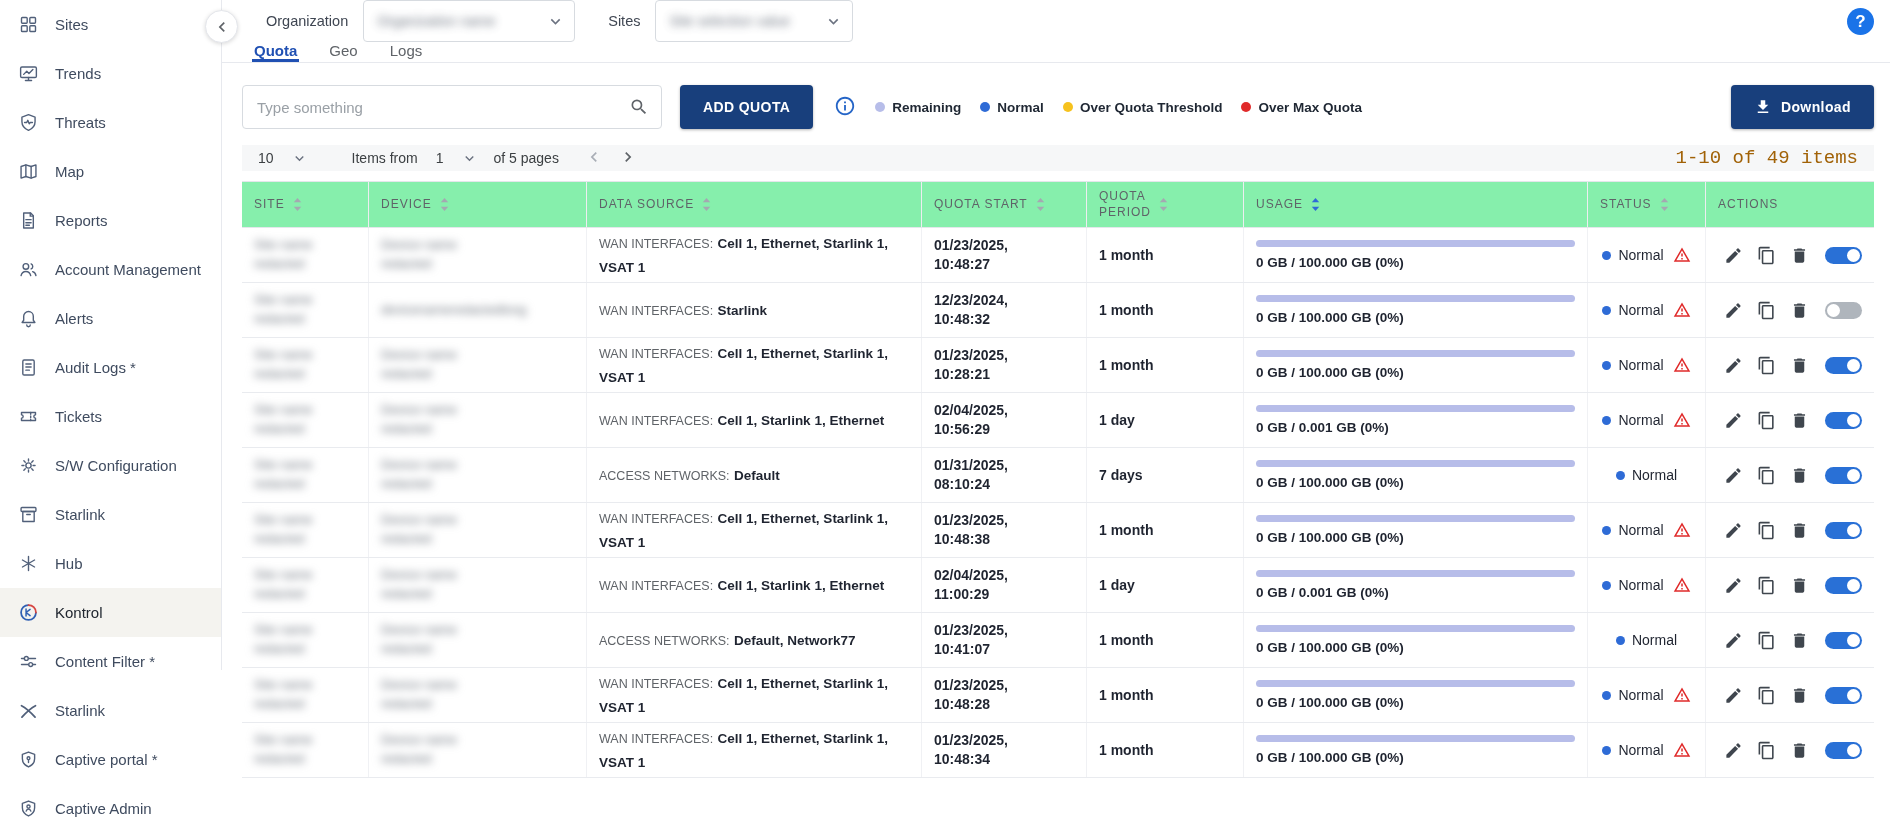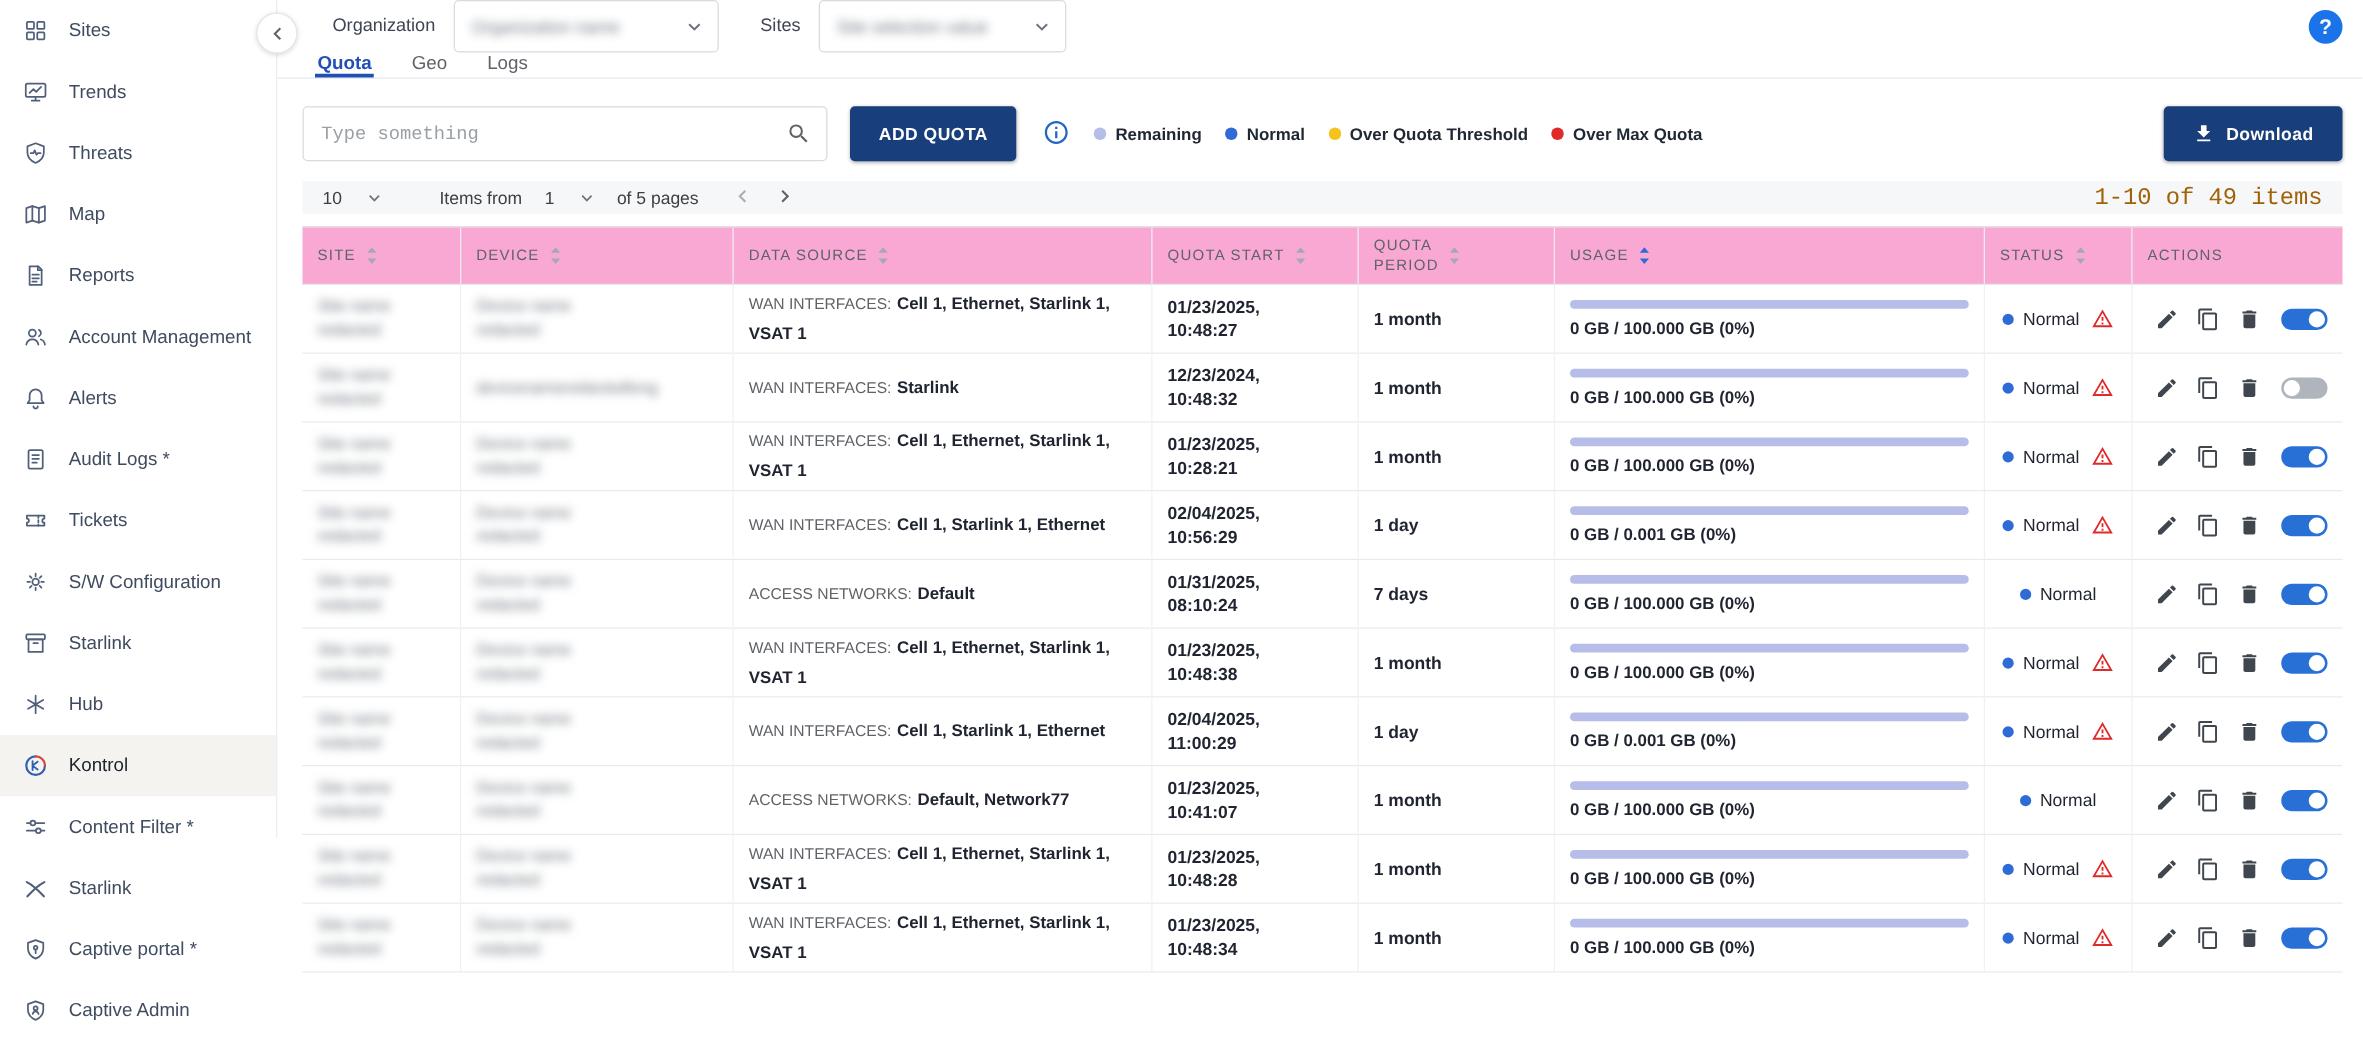--- a/index.html
+++ b/index.html
@@ -37,21 +37,21 @@
 
   .tabs { display:flex; gap:28px; padding:0 30px; border-bottom:1px solid #e7e9ee; height:45px; align-items:stretch; }
   .tab { display:flex; align-items:center; font-size:15px; color:#5f6368; font-weight:500;
     border-bottom:3px solid transparent; cursor:pointer; padding:0 2px; }
   .tab.active { color:#2050b3; font-weight:700; border-bottom-color:#2050b3; }
 
   
   .toolbar { display:flex; align-items:center; padding:22px 16px 14px 20px; }
   .search { position:relative; width:420px; flex:none; }
   .search input { width:100%; height:44px; border:1px solid #d7dbe0; border-radius:4px;
-    padding:0 46px 0 14px; font-size:15px; color:#333; outline:none; font-family:Liberation Mono, monospace; }
+    padding:0 46px 0 14px; font-size:15px; color:#333; outline:none; font-family:Liberation Sans, sans-serif; }
   .search input::placeholder { color:#9aa0a6; }
   .search .search-ic { position:absolute; right:13px; top:12px; width:20px; height:20px; fill:#5f6368; }
   .btn-primary { background:#183f7c; color:#fff; border:none; border-radius:4px; height:44px;
     padding:0 23px; font-size:14px; font-weight:700; letter-spacing:.4px; cursor:pointer;
     box-shadow:0 1px 3px rgba(0,0,0,.3); display:flex; align-items:center; gap:9px; font-family:inherit; }
   .add-quota { margin-left:18px; }
   .info-btn { margin-left:20px; width:24px; height:24px; background:none; border:none; cursor:pointer; padding:0; }
   .info-btn svg { width:22px; height:22px; fill:#2565c7; }
   .legend { display:flex; align-items:center; gap:19px; margin-left:18px; }
   .legend-item { display:flex; align-items:center; gap:7px; font-size:13.5px; font-weight:700; color:#1f2733; }
@@ -69,21 +69,21 @@
   .pg-gap-a { margin-left:44px; } .pg-gap-b { margin-left:18px; } .pg-gap-c { margin-left:16px; }
   .pg-nav { margin-left:22px; display:flex; align-items:center; gap:8px; }
   .pg-nav button { background:none; border:none; width:26px; height:26px; cursor:pointer; padding:0; }
   .pg-nav svg { width:20px; height:20px; }
   .pg-prev svg { fill:#a9aeb6; } .pg-next svg { fill:#5f6368; }
   .pg-range { margin-left:auto; font-size:19px; color:#a16207;font-family:Liberation Mono, monospace; }
 
   
   .table { margin:10px 16px 0 20px; }
   .thead, .row { display:grid; grid-template-columns:127px 218px 335px 165px 157px 344px 118px 1fr; }
-  .thead { background:#f9a8d4; border-top:1px solid #e4e7eb; border-bottom:1px solid #e4e7eb; }
+  .thead { background:#86efac; border-top:1px solid #e4e7eb; border-bottom:1px solid #e4e7eb; }
   .th { min-height:44px; padding:7px 12px; display:flex; align-items:center; gap:7px;
     font-size:12px; letter-spacing:1px; color:#5f6368; font-weight:500;
     border-right:1px solid #ededf1; white-space:pre-line; line-height:1.3; cursor:pointer; }
   .th:last-child { border-right:none; cursor:default; }
   .sort { width:11px; height:15px; fill:#a4a9b1; flex:none; }
   .th-usage .sort { fill:#2e6bd6; }
   .row { height:55px; border-bottom:1px solid #e9ebef; }
   .td { padding:6px 12px; border-right:1px solid #f0f1f4; display:flex; flex-direction:column; justify-content:center; overflow:hidden; }
   .td:last-child { border-right:none; }
   .blurtxt { filter:blur(4px); color:#6d747e; font-size:13px; line-height:1.45; white-space:pre-line; user-select:none; }

